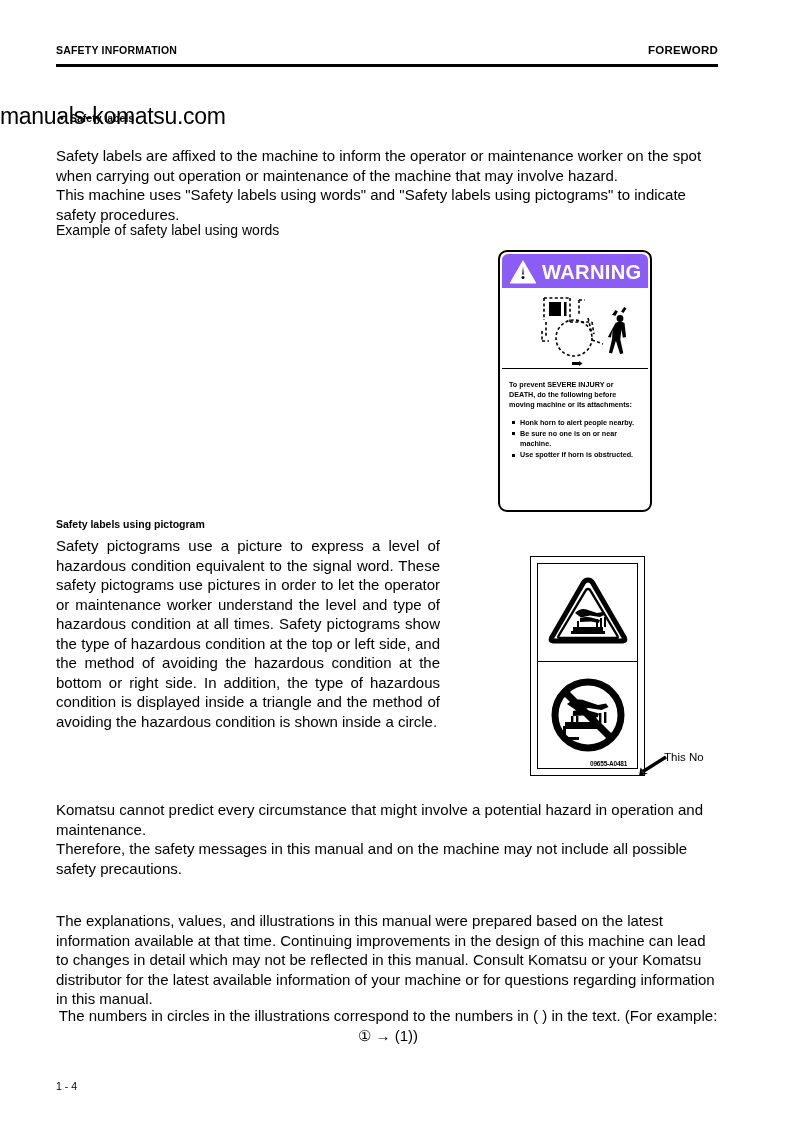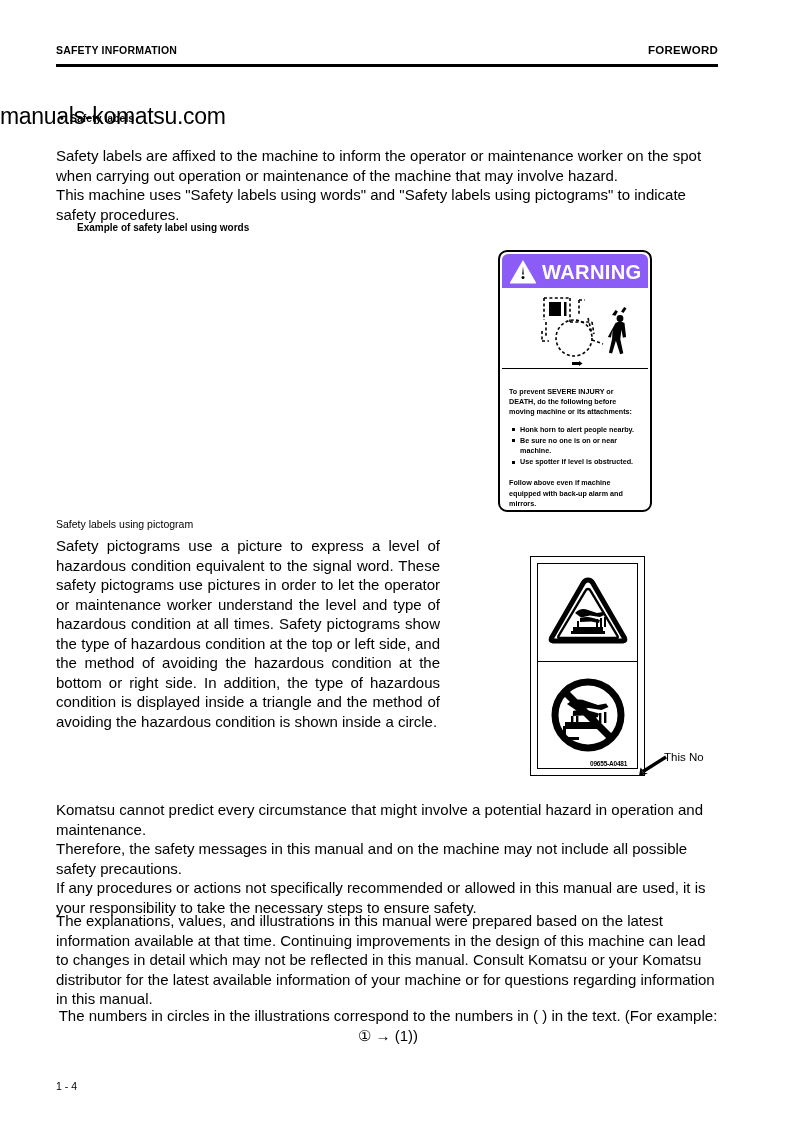--- a/index.html
+++ b/index.html
@@ -92,31 +92,30 @@
   .p-intro {
     left: 56px;
     top: 146px;
     width: 664px;
   }
 
   .sub-head {
     position: absolute;
     left: 56px;
     top: 222px;
-    font-size: 10px;
-    font-weight: bold;
-    margin-left: 21px;
+    font-size: 14px;
+    font-weight: normal;
   }
 
   .sub-head2 {
     position: absolute;
     left: 56px;
     top: 518px;
     font-size: 10.5px;
-    font-weight: normal;
+    font-weight: bold;
   }
 
   .p-picto {
     left: 56px;
     top: 536px;
     width: 384px;
   }
 
   .p-komatsu {
     left: 56px;
@@ -205,21 +204,21 @@
     left: 2px;
     top: 118px;
     width: 146px;
     height: 140px;
     padding: 6px 7px 0 7px;
     box-sizing: border-box;
     font-size: 7.2px;
     line-height: 10.2px;
     font-weight: bold;
   }
-  .warn-body p { margin: 11px 0 7px 0; }
+  .warn-body p { margin: 4px 0 7px 0; }
   .warn-list {
     margin: 0 0 7px 0;
     padding-left: 11px;
     list-style: none;
   }
   .warn-list li {
     position: relative;
     margin-bottom: 1px;
   }
   .warn-list li::before {
@@ -373,23 +372,22 @@
           <path d="M77 73 l3.5 2.5 l-3.5 2.5 z"></path>
         </g>
       </svg>
     </div>
 
     <div class="warn-body">
       <p>To prevent SEVERE INJURY or DEATH, do the following before moving machine or its attachments:</p>
       <ul class="warn-list">
         <li>Honk horn to alert people nearby.</li>
         <li>Be sure no one is on or near machine.</li>
-        <li>Use spotter if level is obstructed.</li>
+        <li>Use spotter if horn is obstructed.</li>
       </ul>
-      <p>Follow above even if machine equipped with back-up alarm and mirrors.</p>
     </div>
   </div>
 
   <div class="sub-head2">Safety labels using pictogram</div>
 
   <div class="para para-just p-picto">Safety pictograms use a picture to express a level of hazardous condition equivalent to the signal word.  These safety pictograms use pictures in order to let the operator or maintenance worker understand the level and type of hazardous condition at all times.  Safety  pictograms show the type of hazardous condition at the top or left side, and the method of avoiding the hazardous condition at the bottom or right side.  In addition, the type of hazardous condition is displayed inside a triangle and the method of avoiding the hazardous condition is shown inside  a circle.</div>
 
   <div class="picto-label">
     <div class="picto-inner">
 
@@ -439,21 +437,20 @@
     <svg width="40" height="22" viewBox="0 0 40 22">
       <path d="M36 2 L12 17 L18 18.5 L9 21 L10.5 12.5 L14 16.5 Z" fill="#000"></path>
       <path d="M36 2 L13 16.5" stroke="#000" stroke-width="3.4"></path>
     </svg>
   </div>
   <div class="partno-callout">This No</div>
 
   <div class="para p-komatsu">
     <div>Komatsu cannot predict every circumstance that might involve a potential hazard in operation and maintenance.</div>
     <div>Therefore, the safety messages in this manual and on the machine may not include all possible safety precautions.</div>
-    <div>If any procedures or actions not specifically recommended or allowed in this manual are used, it is your responsibility to take the necessary steps to ensure safety.</div>
   </div>
 
   <div class="para p-expl">The explanations, values, and illustrations in this manual were prepared based on the latest information available at that time.  Continuing  improvements  in the design of this machine can lead to changes in detail which may not be reflected in this manual.  Consult Komatsu or your Komatsu distributor for the latest available information of your machine or for  questions  regarding information in this manual.</div>
 
   <div class="para p-numbers">The numbers in circles in the illustrations correspond to the numbers in (  ) in the text.  (For example: ① → (1))</div>
 
   <div class="footer">1 - 4</div>
 
 </div>
 

